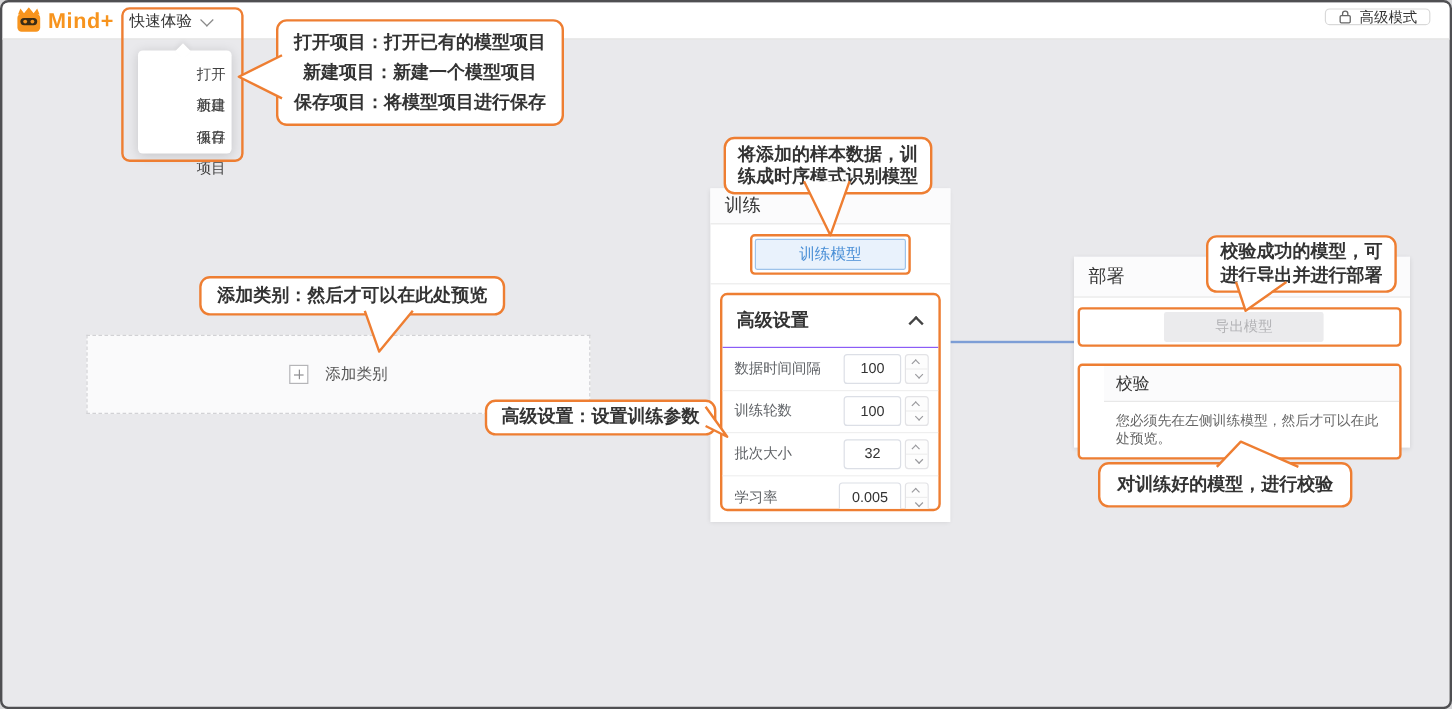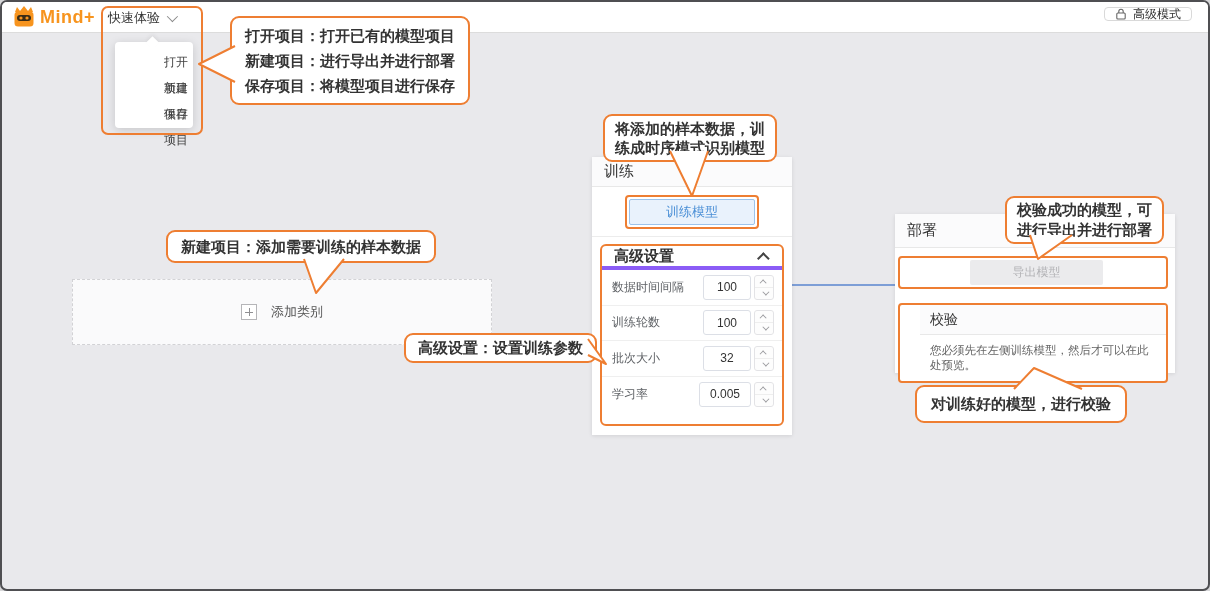--- a/index.html
+++ b/index.html
@@ -77,22 +77,22 @@
   .train-btn-wrap {
     position:absolute; left:33px; top:8px; width:134px; height:34px;
     border:2px solid #ee7e32; border-radius:4px; background:#fff; padding:2px;
   }
   .train-btn {
     width:100%; height:100%; background:#e9f2fc; border:1px solid #9dc3ea; border-radius:2px;
     font-size:13px; color:#4a8fd6; display:flex; align-items:center; justify-content:center; cursor:pointer;
   }
   .adv-settings { position:absolute; left:8px; top:87px; width:184px; height:182px; border-radius:6px; overflow:hidden; }
   .adv-header {
-    height:24px; display:flex; align-items:center; justify-content:space-between;
-    padding:0 12px; border-bottom:4px solid #8b5cf6;
+    height:44px; display:flex; align-items:center; justify-content:space-between;
+    padding:0 12px; border-bottom:1px solid #8b5cf6;
   }
   .adv-title { font-size:15px; font-weight:bold; color:#333; }
   .chev-up {
     width:9px; height:9px; border-left:2px solid #444; border-top:2px solid #444;
     transform:rotate(45deg) translateY(3px); cursor:pointer;
   }
   .adv-row {
     height:35.5px; display:flex; align-items:center; justify-content:space-between;
     padding:0 8px 0 10px; border-bottom:1px solid #efefef;
   }
@@ -283,25 +283,25 @@
     <div class="validate-sec orange-box">
       <div class="validate-header">
         <span>校验</span>
       </div>
       <div class="validate-msg">您必须先在左侧训练模型，然后才可以在此处预览。</div>
     </div>
   </div>
 
   <div class="callout co-menu">
     <div class="cl">打开项目：打开已有的模型项目</div>
-    <div class="cl">新建项目：进行导出并进行部署</div>
+    <div class="cl">新建项目：新建一个模型项目</div>
     <div class="cl">保存项目：将模型项目进行保存</div>
   </div>
   <div class="callout co-class">
-    <div class="cl">新建项目：添加需要训练的样本数据</div>
+    <div class="cl">添加类别：然后才可以在此处预览</div>
   </div>
   <div class="callout co-train">
     <div class="cl">将添加的样本数据，训</div>
     <div class="cl">练成时序模式识别模型</div>
   </div>
   <div class="callout co-adv">
     <div class="cl">高级设置：设置训练参数</div>
   </div>
   <div class="callout co-export">
     <div class="cl">校验成功的模型，可</div>

